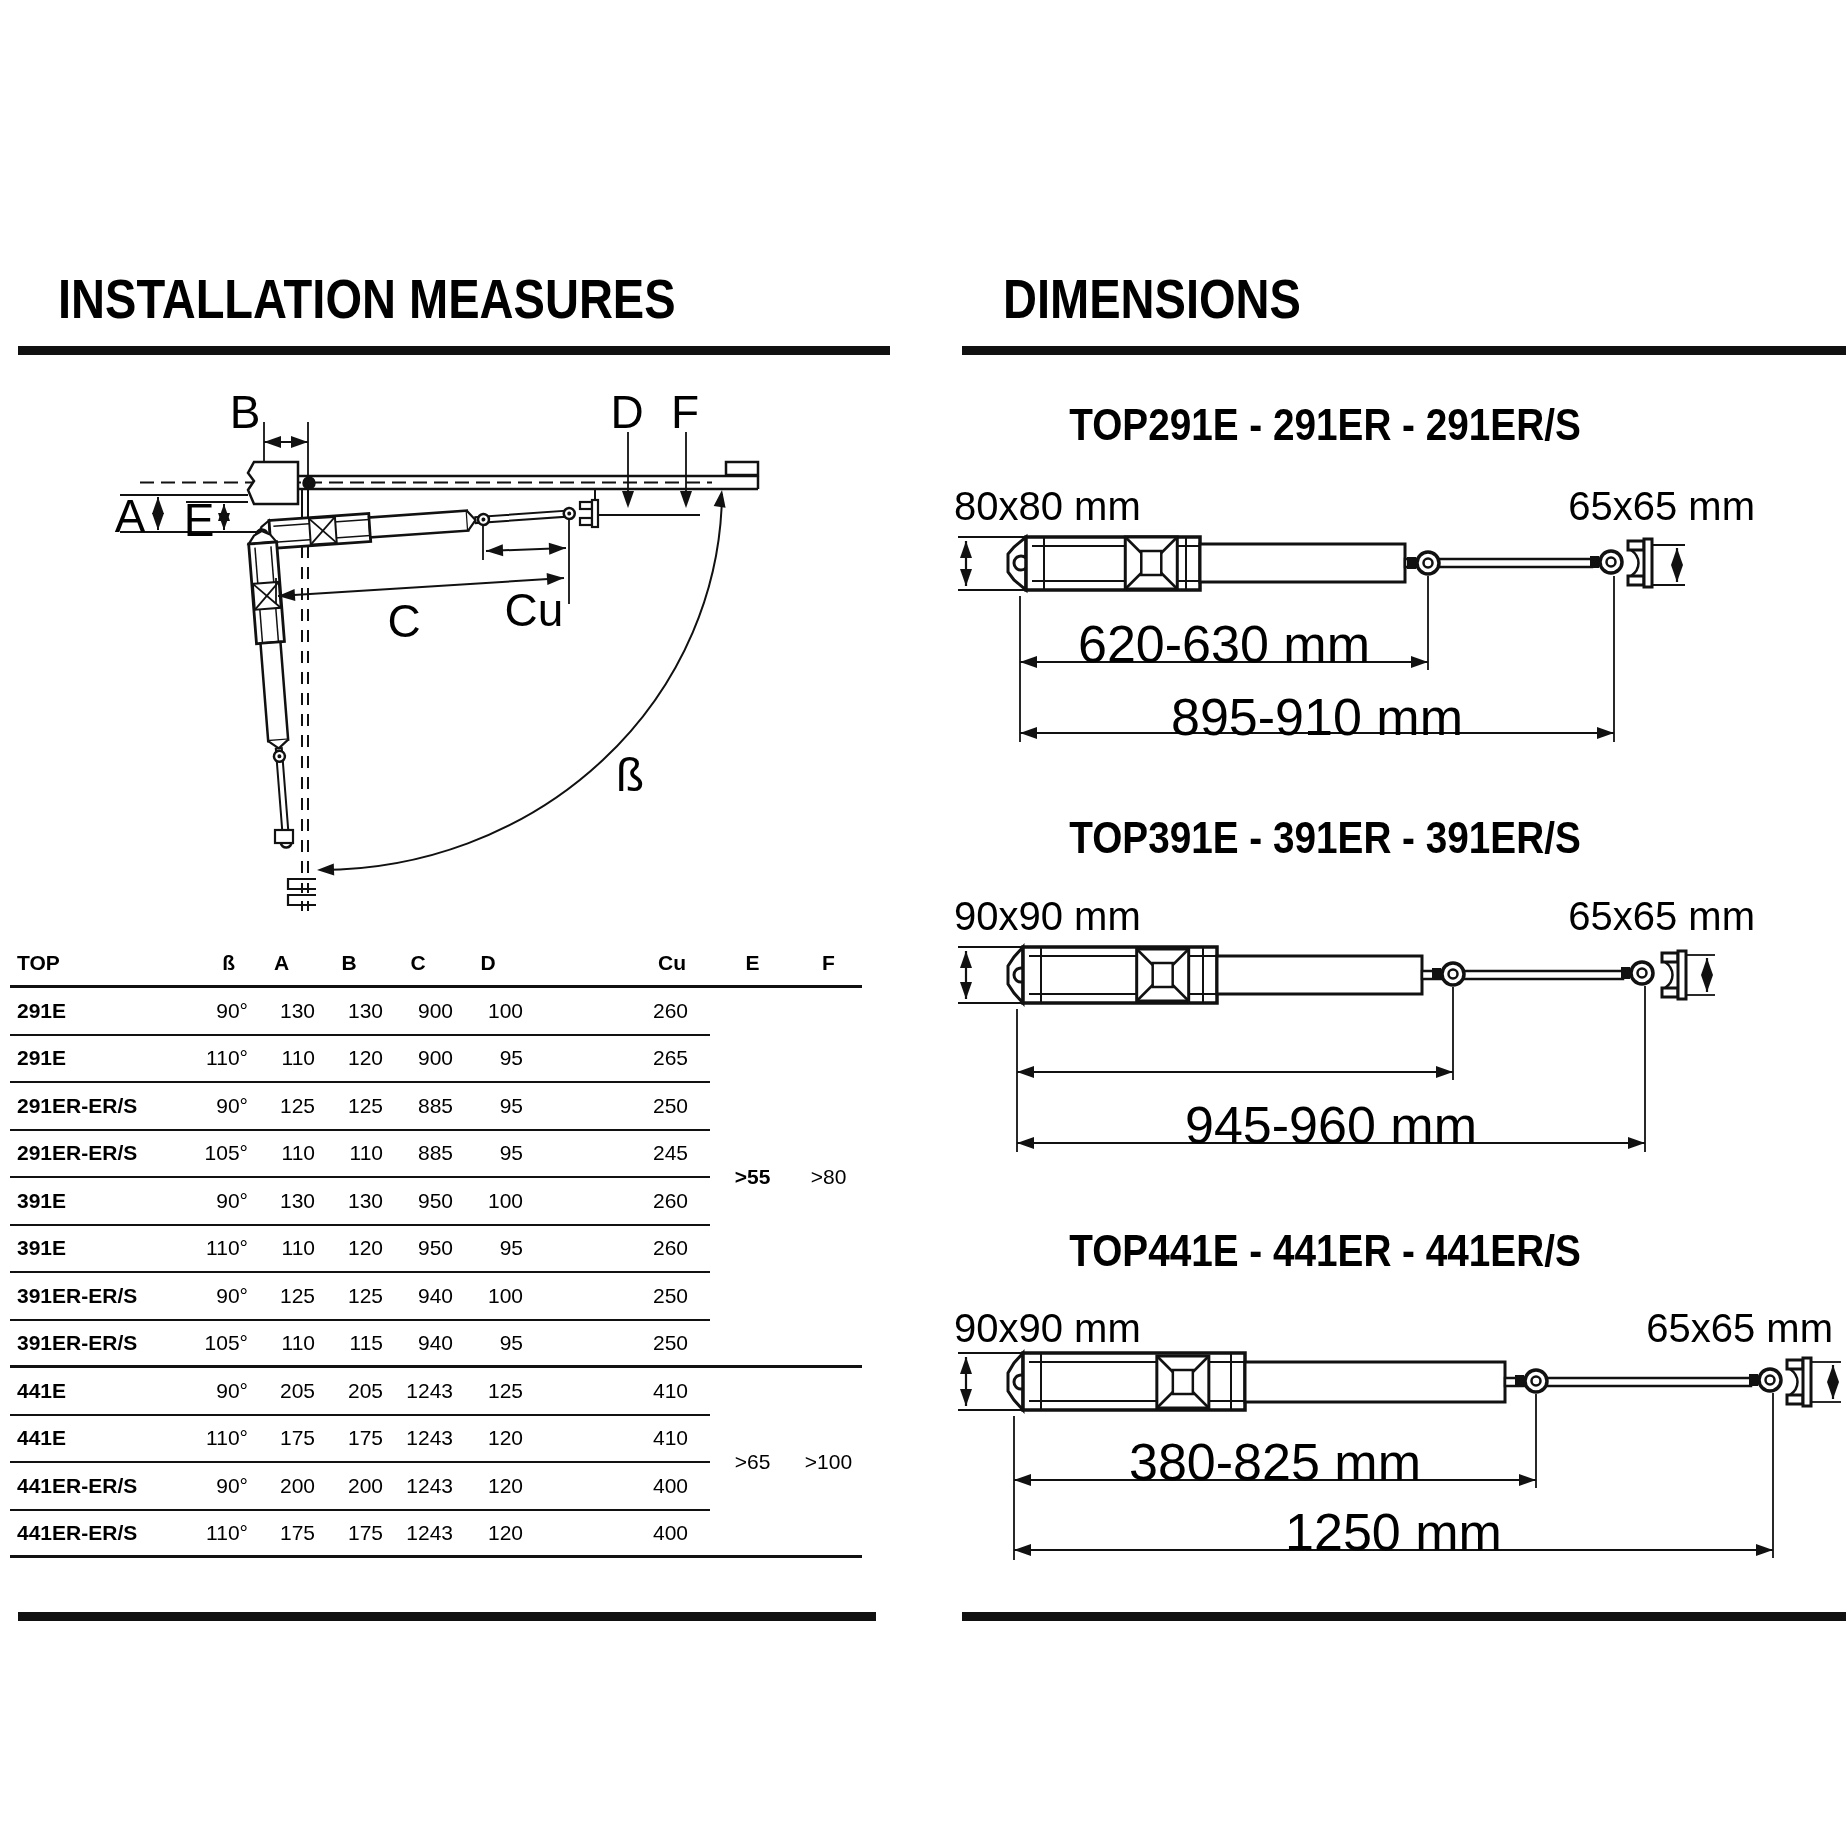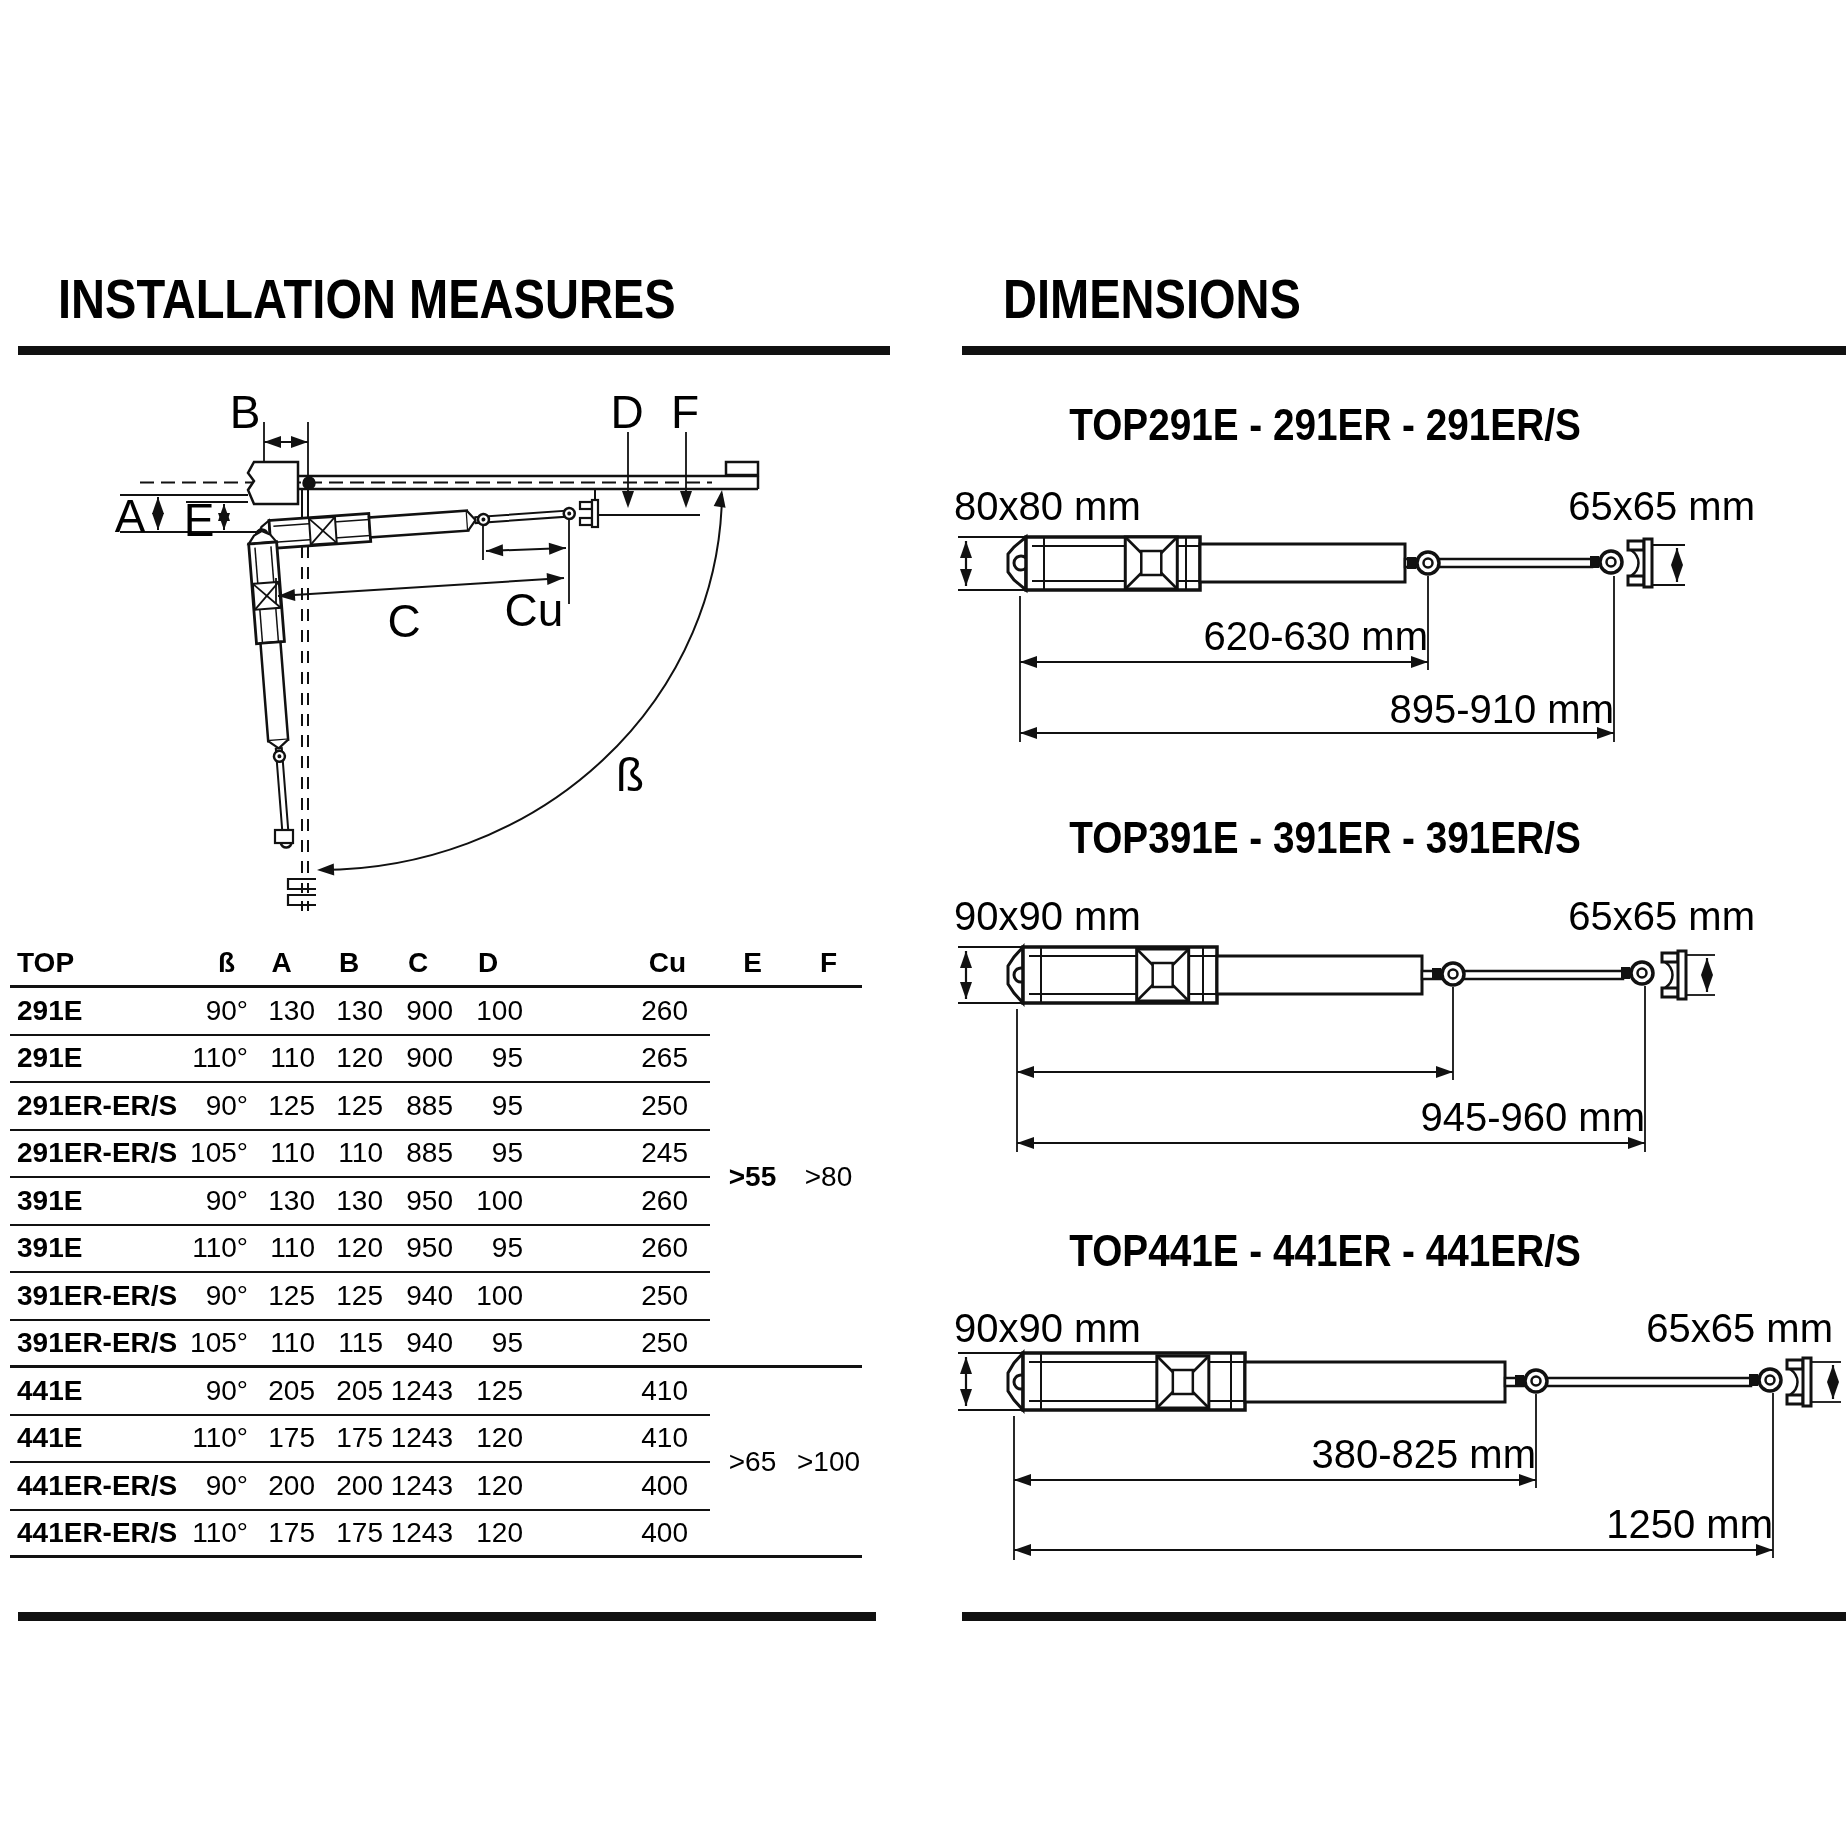--- a/index.html
+++ b/index.html
@@ -6,25 +6,25 @@
   .page{position:relative;width:1848px;height:1848px;background:#ffffff;overflow:hidden;
         font-family:"Liberation Sans", sans-serif;color:#000000}
   .h1{position:absolute;font-size:56px;font-weight:700;white-space:nowrap;
       transform:scaleX(0.84);transform-origin:left center;letter-spacing:0}
   .rule{position:absolute;height:9px;background:#111}
   .rule2{position:absolute;height:9px;background:#111}
   .ftitle{position:absolute;width:750px;text-align:center;font-size:44px;font-weight:700;
           white-space:nowrap;transform:scaleX(0.88);transform-origin:center}
   .lbl{position:absolute;font-size:40px;white-space:nowrap}
   .lbl.r{text-align:right}
-  .dimtxt{position:absolute;font-size:40px;text-align:right;white-space:nowrap}
+  .dimtxt{position:absolute;font-size:52px;text-align:center;white-space:nowrap}
   .dlabel{position:absolute;font-size:46px;width:80px;text-align:center;white-space:nowrap}
   .mtable{position:absolute;left:10px;top:940px;width:852px;display:grid;
           grid-template-columns:185px 53px 67px 68px 70px 70px 187px 85px 67px;
-          grid-template-rows:48px repeat(12,47.5px);font-size:28px}
+          grid-template-rows:48px repeat(12,47.5px);font-size:21px}
   .mtable .hc{font-weight:700;border-bottom:3px solid #111;display:flex;align-items:center;
               justify-content:flex-end;padding-right:13px;white-space:nowrap}
   .mtable .hc.first{justify-content:flex-start;padding-left:7px;padding-right:0}
   .mtable .hc.mid{justify-content:center;padding-right:0}
   .mtable .hc.cu{padding-right:24px}
   .mtable .dc{border-bottom:2px solid #111;display:flex;align-items:center;
               justify-content:flex-end;white-space:nowrap}
   .mtable .dc.name{font-weight:700;justify-content:flex-start;padding-left:7px}
   .mtable .dc.cu{padding-right:22px}
   .mtable .dc.thick{border-bottom-width:3px}

